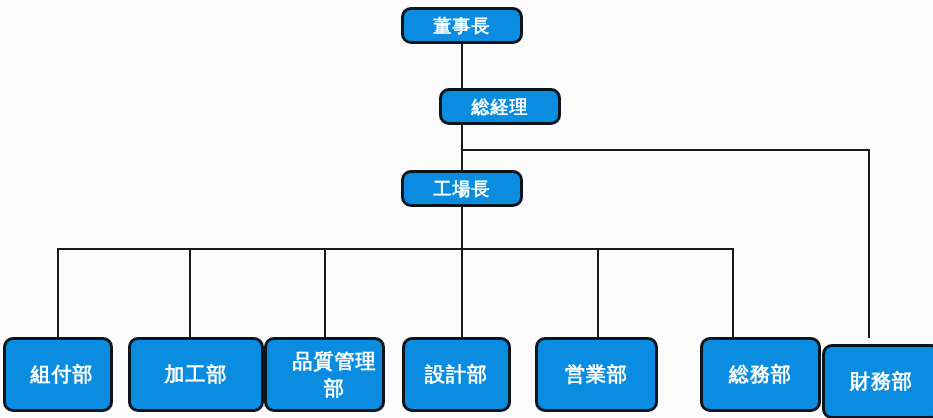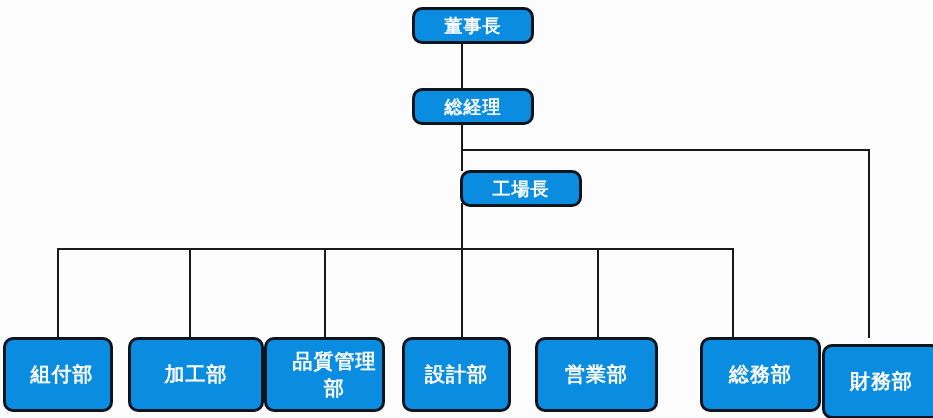--- a/index.html
+++ b/index.html
@@ -28,21 +28,21 @@
     flex-direction: column;
     align-items: center;
     justify-content: center;
     text-align: center;
     letter-spacing: 1px;
     z-index: 2;
   }
   .node.top-level {
     width: 122px;
     height: 37px;
-    left: 412px;
+    left: 401px;
     font-size: 18px;
   }
   .node.dept {
     top: 337px;
     height: 75px;
     font-size: 20px;
   }
   .node.dept .line2 { margin-top: 4px; }
   .connector {
     position: absolute;
@@ -54,25 +54,25 @@
 </style>
 </head>
 <body>
 
 <div id="org-chart">
 
   <div class="node top-level" style="top:7px;">
     <span>董事長</span>
   </div>
 
-  <div class="node top-level" style="top:88px;">
+  <div class="node top-level" style="top:88px;margin-left:38px;">
     <span>総経理</span>
   </div>
 
-  <div class="node top-level" style="top:170px;margin-left:48px;">
+  <div class="node top-level" style="top:170px;">
     <span>工場長</span>
   </div>
 
   <div class="connector vline" style="left:461px; top:43px;  height:46px;"></div>
   <div class="connector vline" style="left:461px; top:124px; height:47px;"></div>
   <div class="connector hline" style="left:461px; top:149px; width:409px;"></div>
   <div class="connector vline" style="left:868px; top:149px; height:189px;"></div>
   <div class="connector vline" style="left:461px; top:203px; height:46px;"></div>
   <div class="connector hline" style="left:57px;  top:248px; width:677px;"></div>
   <div class="connector vline" style="left:57px;  top:248px; height:90px;"></div>

